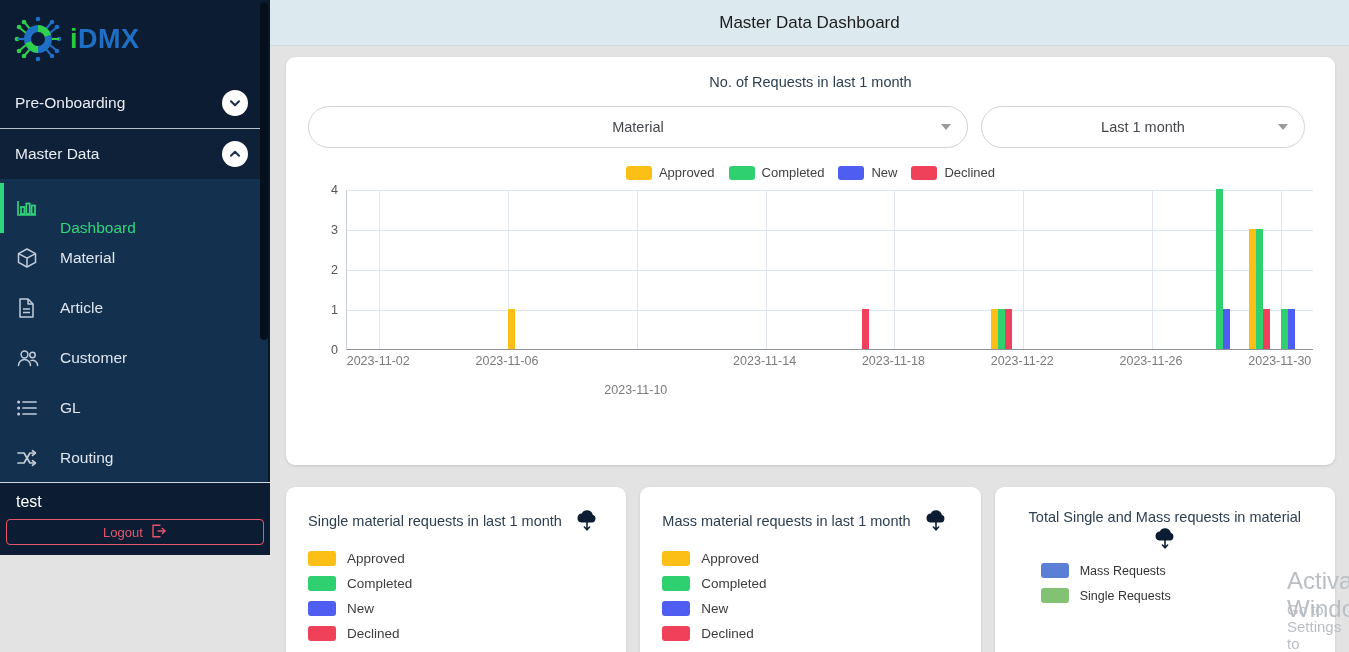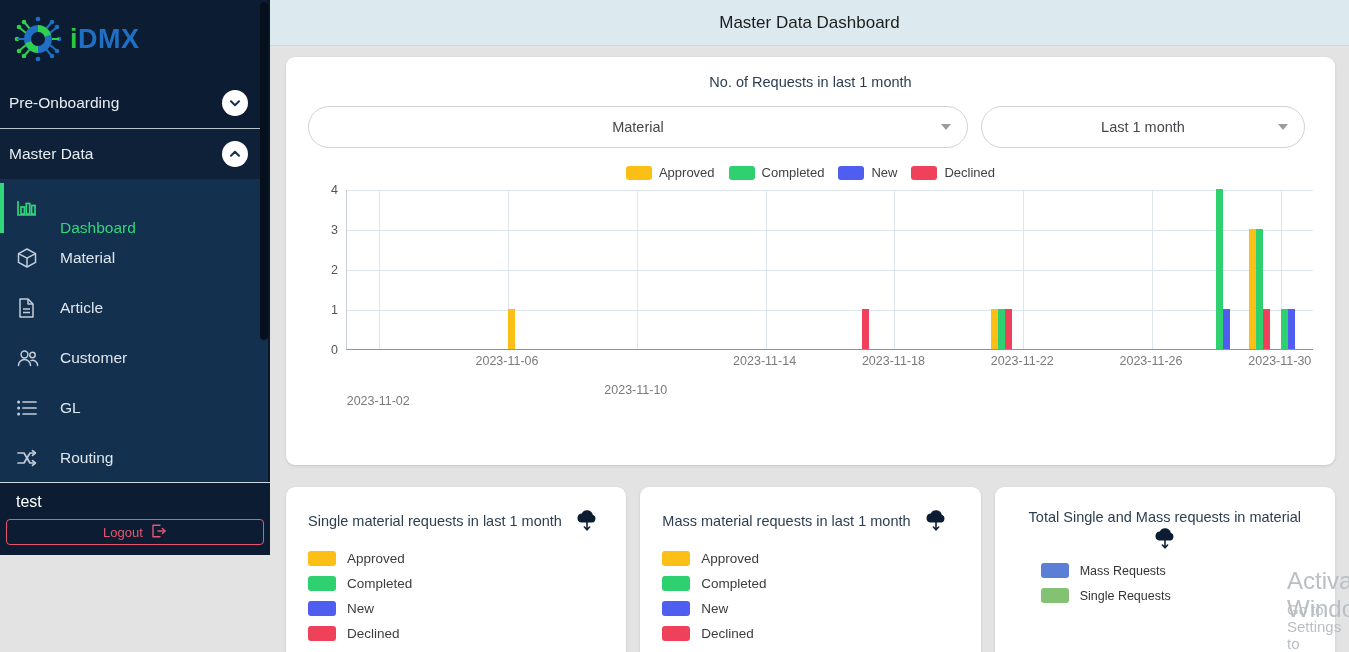--- a/index.html
+++ b/index.html
@@ -26,21 +26,21 @@
     background: #0c1d33;
   }
   .logo-mark { width: 52px; height: 48px; flex: 0 0 52px; }
   .logo-text { font-size: 27px; font-weight: bold; letter-spacing: .5px; margin-left: 6px; }
   .logo-text .i { color: #27c93f; }
   .logo-text .dmx { color: #1f6fc4; }
 
   .nav-group {
     height: 50px;
     display: flex; align-items: center; justify-content: space-between;
-    padding: 0 22px 0 9px;
+    padding: 0 22px 0 15px;
     color: #e8edf3;
     font-size: 15.5px;
     background: #0c1d33;
   }
   .nav-group.open { background: #0e2138; }
   .divider { height: 1px; background: #d7dde5; opacity: .85; }
   .chev {
     width: 26px; height: 26px; border-radius: 50%;
     background: #ffffff;
     display: flex; align-items: center; justify-content: center;
@@ -463,21 +463,21 @@
               <div class="bar" style="left: 658px; height: 40px; background: rgb(239, 65, 89);"></div>
               <div class="bar" style="left: 869.4px; height: 160px; background: rgb(47, 208, 112);"></div>
               <div class="bar" style="left: 876.4px; height: 40px; background: rgb(79, 94, 240);"></div>
               <div class="bar" style="left: 901.6px; height: 120px; background: rgb(251, 191, 22);"></div>
               <div class="bar" style="left: 908.6px; height: 120px; background: rgb(47, 208, 112);"></div>
               <div class="bar" style="left: 915.6px; height: 40px; background: rgb(239, 65, 89);"></div>
               <div class="bar" style="left: 933.8px; height: 40px; background: rgb(47, 208, 112);"></div>
               <div class="bar" style="left: 940.8px; height: 40px; background: rgb(79, 94, 240);"></div>
             </div>
           <div class="xaxis" id="x-axis">
-              <div class="xtick" style="left: 32.2px; margin-top: 40px;">2023-11-02</div>
+              <div class="xtick" style="left: 32.2px;">2023-11-02</div>
               <div class="xtick" style="left: 161px;">2023-11-06</div>
               <div class="xtick" style="left: 289.8px; margin-top: 29px;">2023-11-10</div>
               <div class="xtick" style="left: 418.6px;">2023-11-14</div>
               <div class="xtick" style="left: 547.4px;">2023-11-18</div>
               <div class="xtick" style="left: 676.2px;">2023-11-22</div>
               <div class="xtick" style="left: 805px;">2023-11-26</div>
               <div class="xtick" style="left: 933.8px;">2023-11-30</div>
             </div>
         </div>
       </section>

